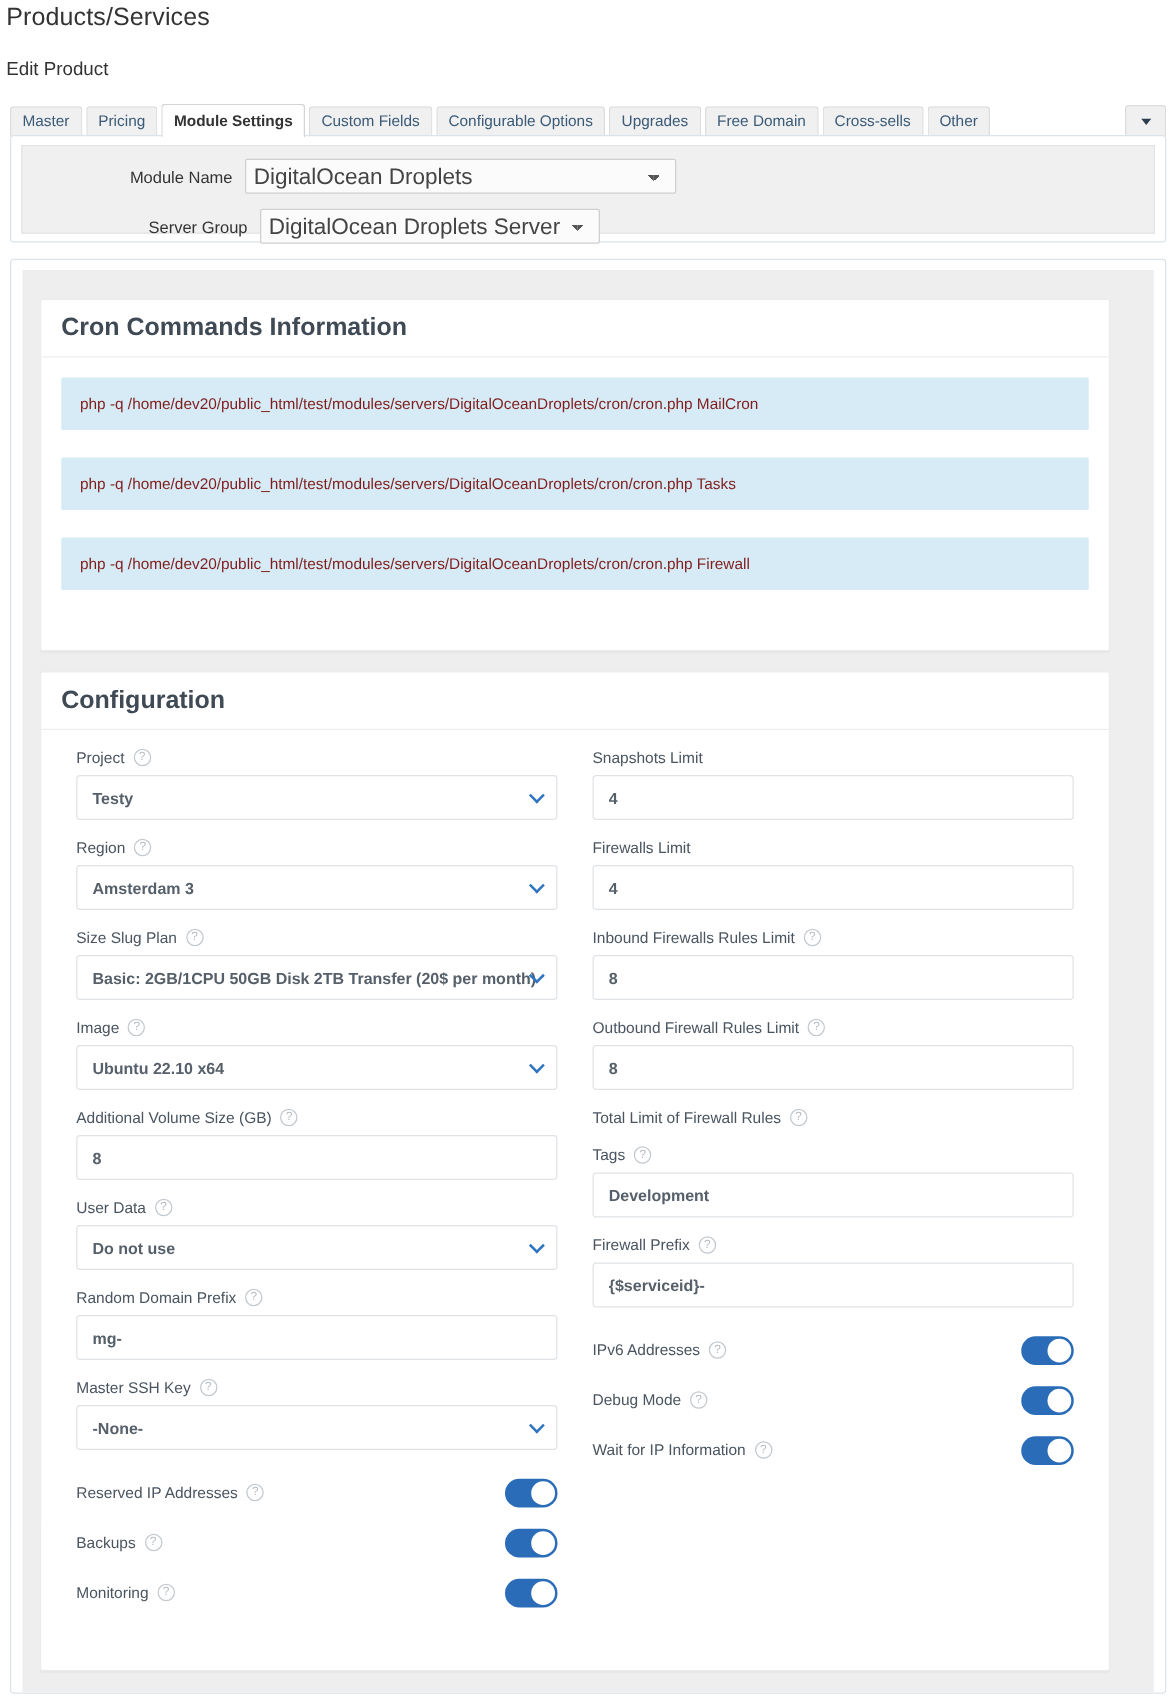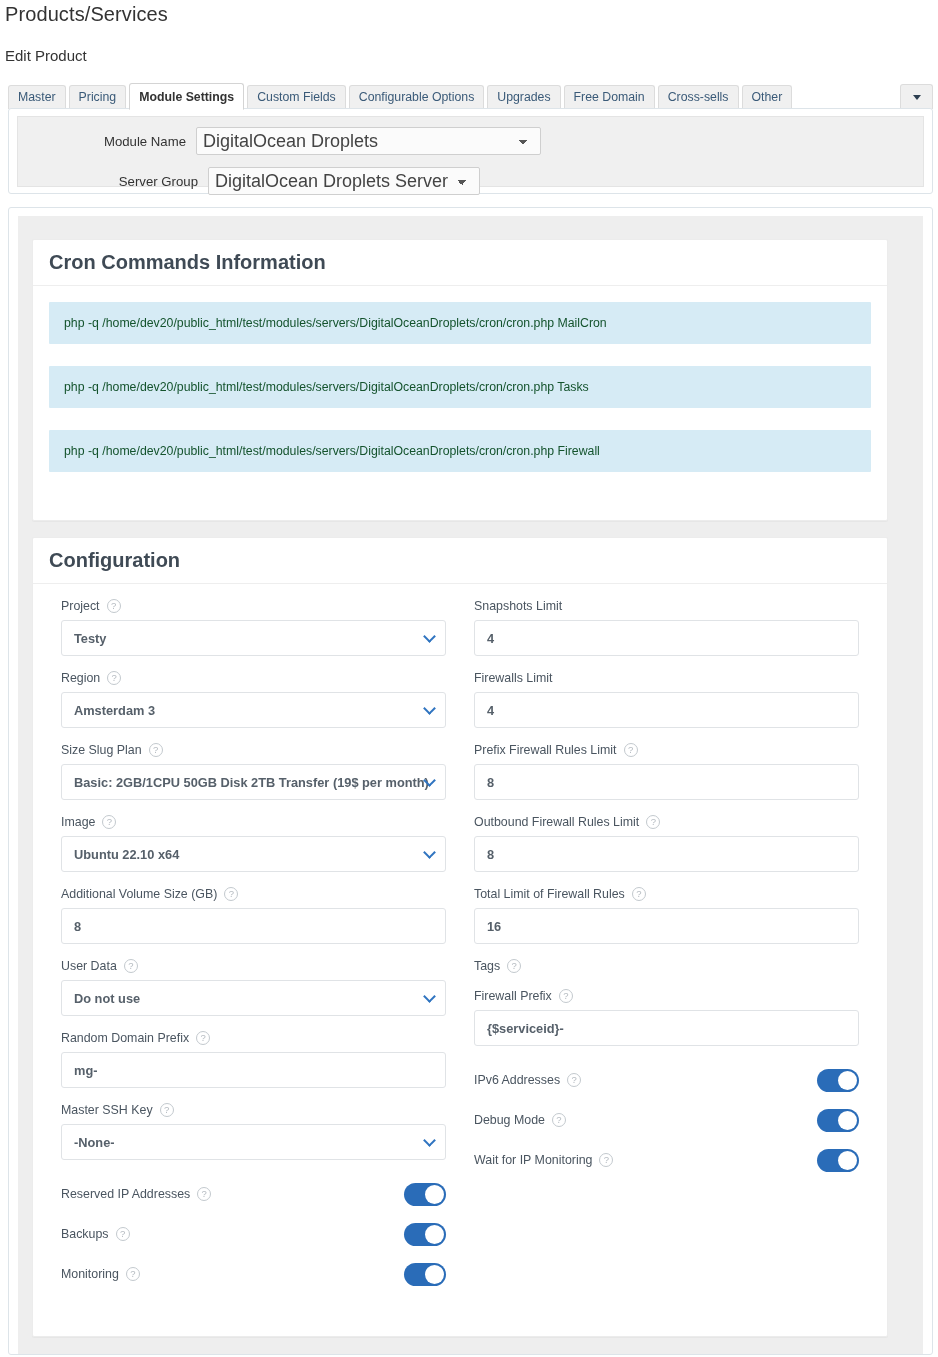--- a/index.html
+++ b/index.html
@@ -123,21 +123,21 @@
     display: flex; align-items: center;
     padding-left: 16px;
   }
   .card-title { font-size: 20px; font-weight: 700; color: #3f4a55; }
 
   #cronCard { left: 32px; top: 239px; width: 856px; height: 282px; }
   .cron-body { padding: 16px 16px 0 16px; }
   .cron-line {
     height: 42px;
     background: #d6ebf5;
-    color: #14532d;
+    color: #7f1d1d;
     font-size: 12.3px;
     display: flex; align-items: center;
     padding-left: 15px;
     margin-bottom: 22px;
     border-radius: 1px;
     white-space: nowrap;
   }
 
   #configCard { left: 32px; top: 537px; width: 856px; height: 800px; }
   .config-body { padding: 14px 14px 0 14px; position: relative; }
@@ -283,21 +283,21 @@
                 <span>Amsterdam 3</span>
                 <span class="chev"></span>
               </div>
             </div>
             <div class="field">
               <div class="field-label">
                 <span>Size Slug Plan</span>
                 <span class="hint">?</span>
               </div>
               <div class="ctl sel">
-                <span>Basic: 2GB/1CPU 50GB Disk 2TB Transfer (19$ per month)</span>
+                <span>Basic: 2GB/1CPU 50GB Disk 2TB Transfer (20$ per month)</span>
                 <span class="chev"></span>
               </div>
             </div>
             <div class="field">
               <div class="field-label">
                 <span>Image</span>
                 <span class="hint">?</span>
               </div>
               <div class="ctl sel">
                 <span>Ubuntu 22.10 x64</span>
@@ -382,50 +382,50 @@
             <div class="field">
               <div class="field-label">
                 <span>Firewalls Limit</span>
               </div>
               <div class="ctl">
                 <span>4</span>
               </div>
             </div>
             <div class="field">
               <div class="field-label">
-                <span>Prefix Firewall Rules Limit</span>
+                <span>Inbound Firewalls Rules Limit</span>
                 <span class="hint">?</span>
               </div>
               <div class="ctl">
                 <span>8</span>
               </div>
             </div>
             <div class="field">
               <div class="field-label">
                 <span>Outbound Firewall Rules Limit</span>
                 <span class="hint">?</span>
               </div>
               <div class="ctl">
                 <span>8</span>
               </div>
             </div>
             <div class="field">
               <div class="field-label">
                 <span>Total Limit of Firewall Rules</span>
                 <span class="hint">?</span>
               </div>
-              <div class="ctl">
-                <span>16</span>
-              </div>
             </div>
             <div class="field">
               <div class="field-label">
                 <span>Tags</span>
                 <span class="hint">?</span>
               </div>
+              <div class="ctl">
+                <span>Development</span>
+              </div>
             </div>
             <div class="field">
               <div class="field-label">
                 <span>Firewall Prefix</span>
                 <span class="hint">?</span>
               </div>
               <div class="ctl">
                 <span>{$serviceid}-</span>
               </div>
             </div>
@@ -442,21 +442,21 @@
               <div class="field-label">
                 <span>Debug Mode</span>
                 <span class="hint">?</span>
               </div>
               <div class="switch">
                 <div class="knob"></div>
               </div>
             </div>
             <div class="trow">
               <div class="field-label">
-                <span>Wait for IP Monitoring</span>
+                <span>Wait for IP Information</span>
                 <span class="hint">?</span>
               </div>
               <div class="switch">
                 <div class="knob"></div>
               </div>
             </div>
           </div>
       </div>
     </div>
   </div>

